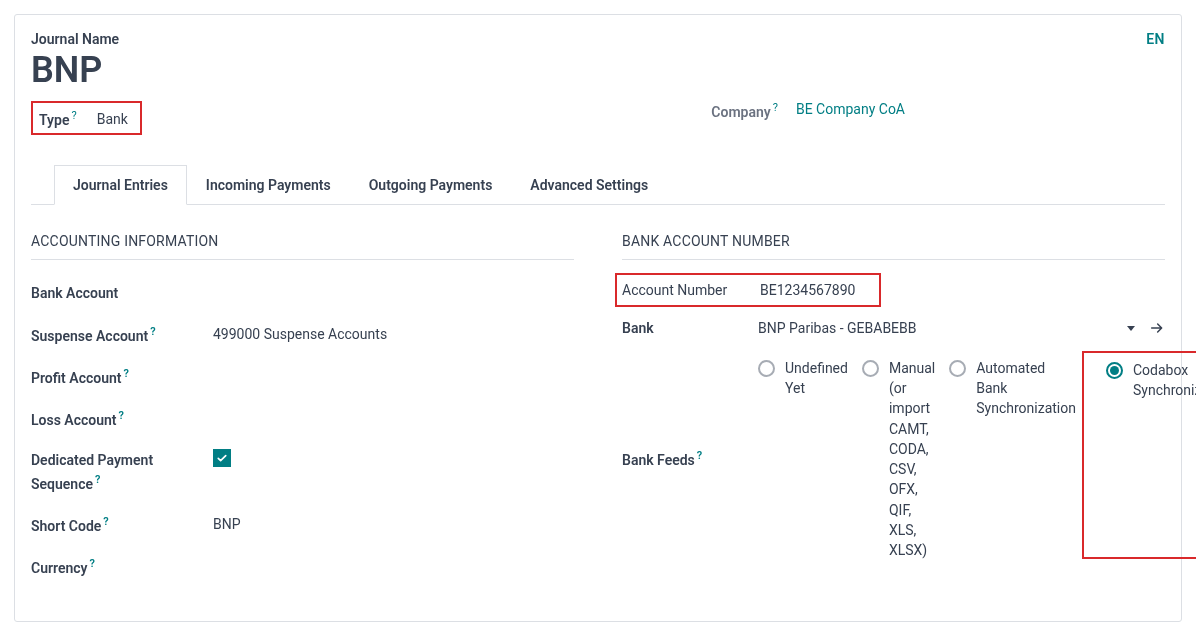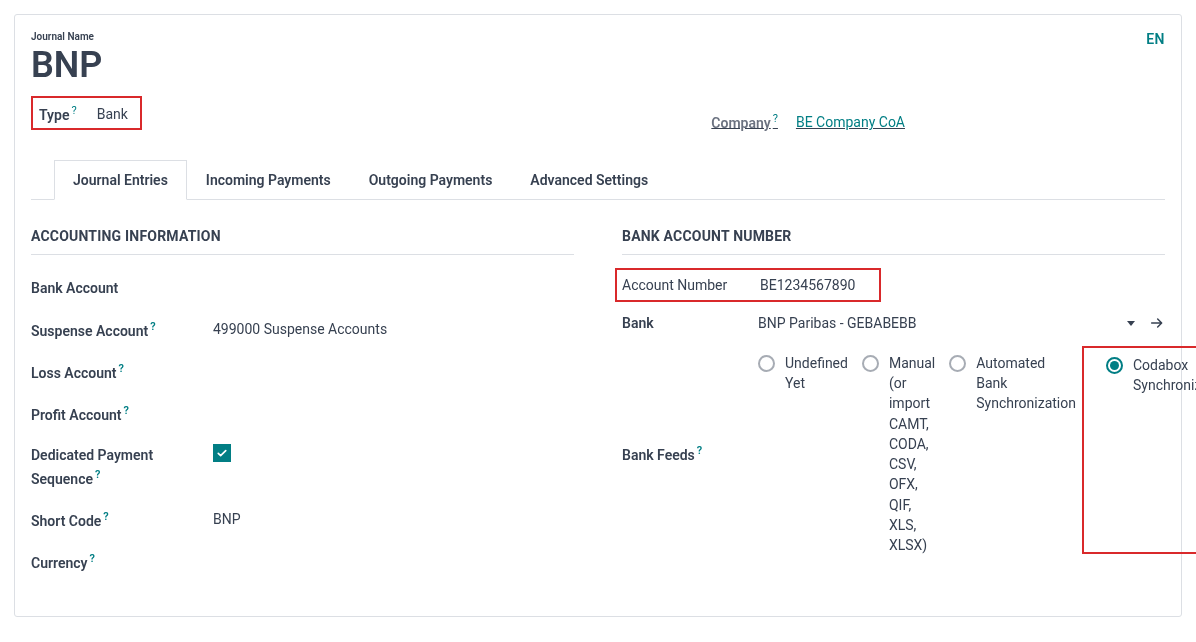--- a/index.html
+++ b/index.html
@@ -18,21 +18,21 @@
   width: 1168px;
 }
 .header-row {
   display: flex;
   align-items: flex-start;
 }
 .header-left { flex: 1; }
 .journal-name-label {
   font-weight: 600;
   color: #374151;
-  font-size: 10px;
+  font-size: 14px;
   margin-bottom: 4px;
 }
 .journal-name-value {
   font-size: 36px;
   font-weight: 600;
   color: #374151;
   line-height: 1.1;
   margin-bottom: 10px;
 }
 .lang-btn {
@@ -64,24 +64,23 @@
 }
 .help-q {
   color: #017e84;
   font-size: 11px;
   vertical-align: super;
   margin-left: 2px;
 }
 .company-block {
   margin-left: auto;
   display: flex;
-  align-items: flex-end;
+  align-items: flex-start;
   gap: 18px;
   padding-right: 260px;
-  text-decoration: underline;
 }
 .tabs {
   display: flex;
   border-bottom: 1px solid #dcdfe4;
   margin-bottom: 28px;
 }
 .tab {
   padding: 11px 18px;
   font-size: 14px;
   font-weight: 600;
@@ -96,21 +95,21 @@
   background: #fff;
   border-bottom: 1px solid #fff;
   margin-left: 23px;
 }
 .columns {
   display: flex;
   gap: 48px;
 }
 .col { flex: 1; min-width: 0; }
 .section-title {
-  font-weight: 700;
+  font-weight: 400;
   font-size: 14px;
   letter-spacing: 0.2px;
   color: #374151;
   padding-bottom: 10px;
   border-bottom: 1px solid #dcdfe4;
   margin-bottom: 22px;
 }
 .form-row {
   display: flex;
   align-items: flex-start;
@@ -239,26 +238,26 @@
         <div class="label-cell"><span>Bank Account</span></div>
         <div class="value-cell"></div>
       </div>
 
       <div class="form-row">
         <div class="label-cell"><span>Suspense Account</span><span class="help-q">?</span></div>
         <div class="value-cell">499000 Suspense Accounts</div>
       </div>
 
       <div class="form-row">
+        <div class="label-cell"><span>Profit Account</span><span class="help-q">?</span></div>
+        <div class="value-cell"></div>
+      </div>
+
+      <div class="form-row">
         <div class="label-cell"><span>Loss Account</span><span class="help-q">?</span></div>
-        <div class="value-cell"></div>
-      </div>
-
-      <div class="form-row">
-        <div class="label-cell"><span>Profit Account</span><span class="help-q">?</span></div>
         <div class="value-cell"></div>
       </div>
 
       <div class="form-row">
         <div class="label-cell"><span>Dedicated Payment Sequence</span><span class="help-q">?</span></div>
         <div class="value-cell">
           <span class="checkbox">
             <svg viewBox="0 0 16 16">
                 <path d="M3 8.5 L6.2 11.6 L13 4.8" stroke="#fff" stroke-width="2.2" fill="none" stroke-linecap="round" stroke-linejoin="round"></path>
               </svg>

